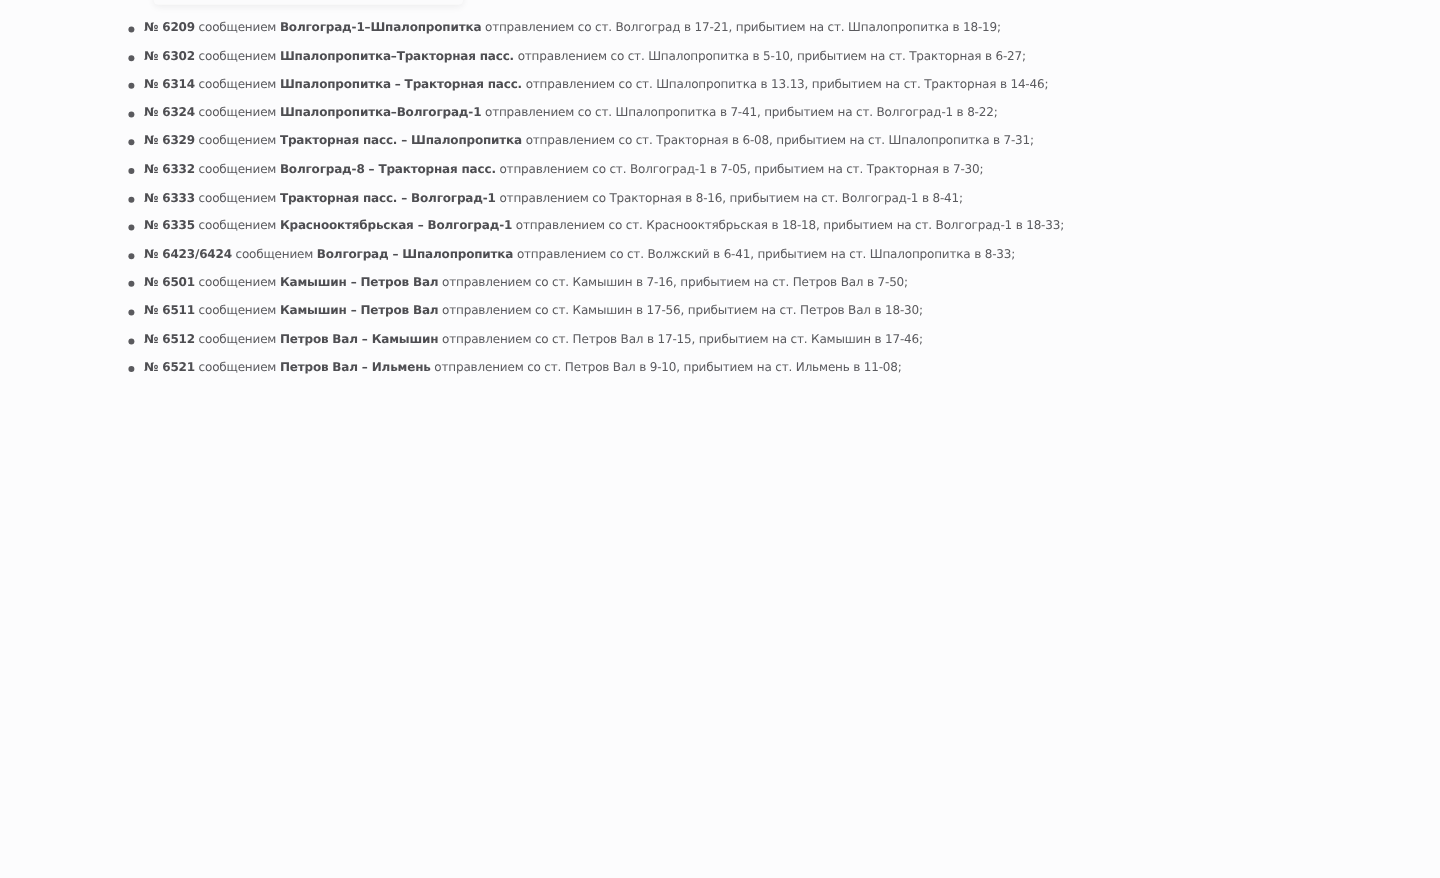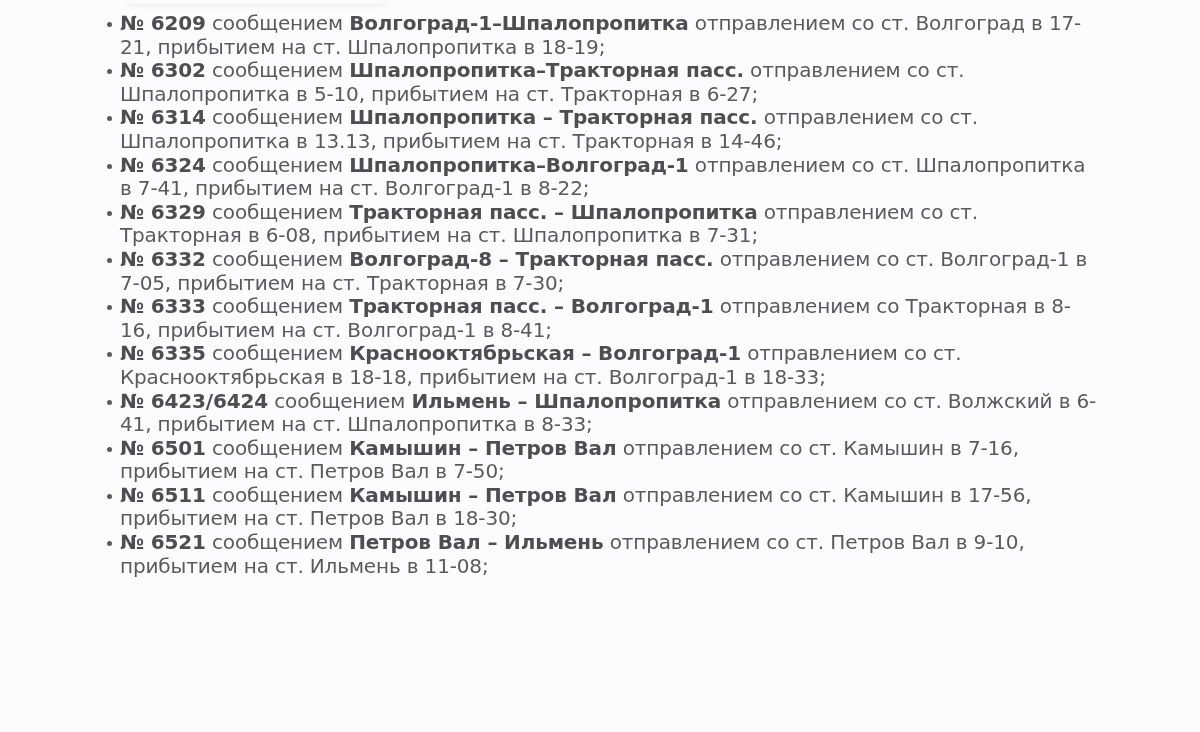--- a/index.html
+++ b/index.html
@@ -14,21 +14,21 @@
       position: absolute; left: 128px; top: -10px; width: 258px; height: 14px;
       background: #fbfbfc; border-radius: 4px;
       box-shadow: 0 2px 6px rgba(0,0,0,0.06);
     }
     ul.schedule {
       list-style: none; margin: 0; padding: 0;
       position: absolute; left: 106px; top: 12px; width: 995px;
     }
     ul.schedule li {
       position: relative; padding-left: 14px;
-      font-size: 20px; line-height: 23.6px; letter-spacing: -0.15px;
+      font-size: 10px; line-height: 23.6px; letter-spacing: -0.15px;
       word-spacing: 0px;
     }
     ul.schedule li::before {
       content: ""; position: absolute; left: 1px; top: 10px;
       width: 5px; height: 5px; border-radius: 50%; background: #5a5a5e;
     }
     b { font-weight: bold; color: #4e4e52; }
   </style>
 </head>
 <body>
@@ -37,18 +37,19 @@
 
 <ul class="schedule">
   <li><b>№ 6209</b> <span>сообщением</span> <b>Волгоград-1–Шпалопропитка</b> <span>отправлением со ст. Волгоград в 17-21, прибытием на ст. Шпалопропитка в 18-19;</span></li>
   <li><b>№ 6302</b> <span>сообщением</span> <b>Шпалопропитка–Тракторная пасс.</b> <span>отправлением со ст. Шпалопропитка в 5-10, прибытием на ст. Тракторная в 6-27;</span></li>
   <li><b>№ 6314</b> <span>сообщением</span> <b>Шпалопропитка – Тракторная пасс.</b> <span>отправлением со ст. Шпалопропитка в 13.13, прибытием на ст. Тракторная в 14-46;</span></li>
   <li><b>№ 6324</b> <span>сообщением</span> <b>Шпалопропитка–Волгоград-1</b> <span>отправлением со ст. Шпалопропитка в 7-41, прибытием на ст. Волгоград-1 в 8-22;</span></li>
   <li><b>№ 6329</b> <span>сообщением</span> <b>Тракторная пасс. – Шпалопропитка</b> <span>отправлением со ст. Тракторная в 6-08, прибытием на ст. Шпалопропитка в 7-31;</span></li>
   <li><b>№ 6332</b> <span>сообщением</span> <b>Волгоград-8 – Тракторная пасс.</b> <span>отправлением со ст. Волгоград-1 в 7-05, прибытием на ст. Тракторная в 7-30;</span></li>
   <li><b>№ 6333</b> <span>сообщением</span> <b>Тракторная пасс. – Волгоград-1</b> <span>отправлением со Тракторная в 8-16, прибытием на ст. Волгоград-1 в 8-41;</span></li>
   <li><b>№ 6335</b> <span>сообщением</span> <b>Краснооктябрьская – Волгоград-1</b> <span>отправлением со ст. Краснооктябрьская в 18-18, прибытием на ст. Волгоград-1 в 18-33;</span></li>
-  <li><b>№ 6423/6424</b> <span>сообщением</span> <b>Ильмень – Шпалопропитка</b> <span>отправлением со ст. Волжский в 6-41, прибытием на ст. Шпалопропитка в 8-33;</span></li>
+  <li><b>№ 6423/6424</b> <span>сообщением</span> <b>Волгоград – Шпалопропитка</b> <span>отправлением со ст. Волжский в 6-41, прибытием на ст. Шпалопропитка в 8-33;</span></li>
   <li><b>№ 6501</b> <span>сообщением</span> <b>Камышин – Петров Вал</b> <span>отправлением со ст. Камышин в 7-16, прибытием на ст. Петров Вал в 7-50;</span></li>
   <li><b>№ 6511</b> <span>сообщением</span> <b>Камышин – Петров Вал</b> <span>отправлением со ст. Камышин в 17-56, прибытием на ст. Петров Вал в 18-30;</span></li>
+  <li><b>№ 6512</b> <span>сообщением</span> <b>Петров Вал – Камышин</b> <span>отправлением со ст. Петров Вал в 17-15, прибытием на ст. Камышин в 17-46;</span></li>
   <li><b>№ 6521</b> <span>сообщением</span> <b>Петров Вал – Ильмень</b> <span>отправлением со ст. Петров Вал в 9-10, прибытием на ст. Ильмень в 11-08;</span></li>
 
 </ul>
 
 </body></html>

